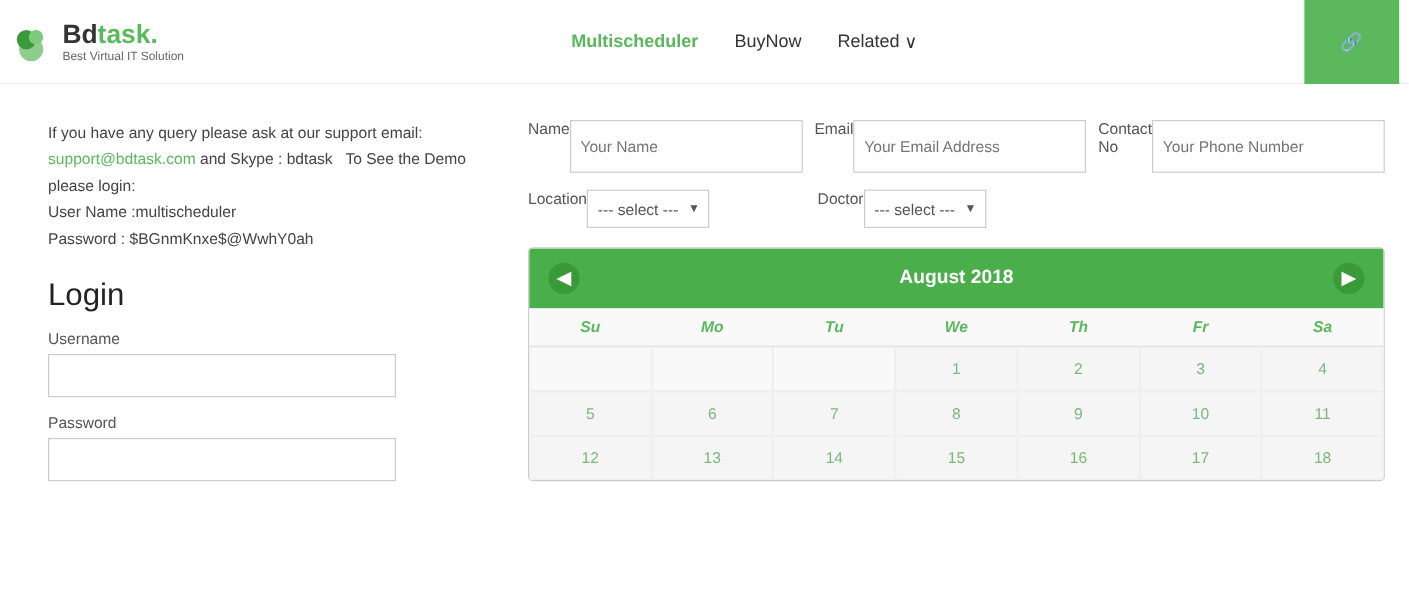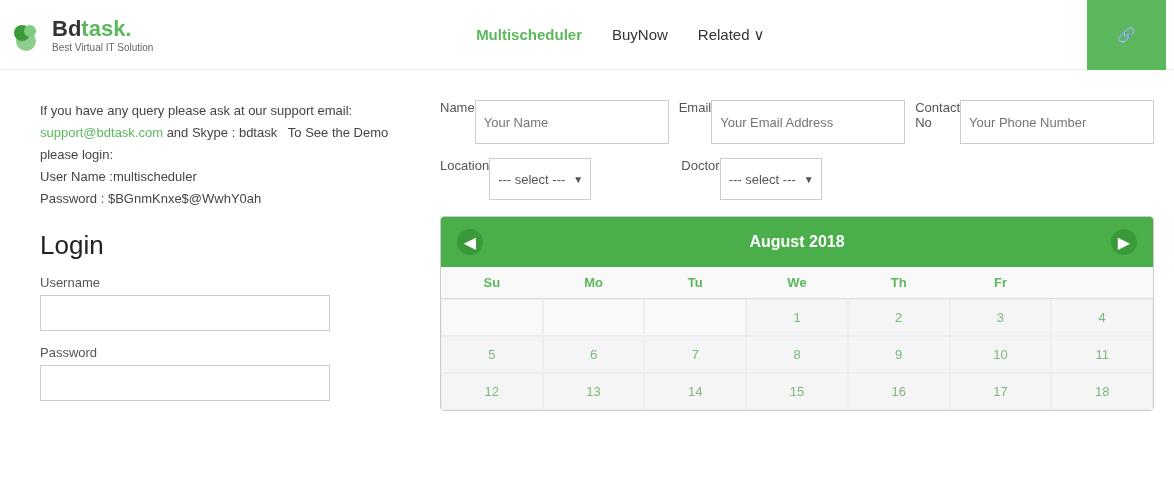--- a/index.html
+++ b/index.html
@@ -137,21 +137,21 @@
     }
     .field-group input {
       height: 44px;
       border: 1px solid #ccc;
       padding: 0 8px;
       font-size: 13px;
       color: #999;
       outline: none;
     }
     .field-group select {
-      height: 42px;
+      height: 32px;
       border: 1px solid #ccc;
       padding: 0 8px;
       font-size: 13px;
       color: #555;
       outline: none;
       background: #fff;
       appearance: none;
       -webkit-appearance: none;
       cursor: pointer;
     }
@@ -204,20 +204,21 @@
       display: flex;
       align-items: center;
       justify-content: center;
       cursor: pointer;
     }
     .cal-days-header {
       display: grid;
       grid-template-columns: repeat(7, 1fr);
       background: #f9f9f9;
       border-bottom: 1px solid #ddd;
+      font-style: italic;
     }
     .cal-day-label {
       text-align: center;
       padding: 8px 0;
       font-weight: bold;
       font-size: 13px;
       color: #5cb85c;
     }
     .cal-grid {
       display: grid;
@@ -335,20 +336,21 @@
         <span class="month-year">August 2018</span>
         <button class="cal-nav">▶</button>
       </div>
       <div class="cal-days-header">
         <div class="cal-day-label">Su</div>
         <div class="cal-day-label">Mo</div>
         <div class="cal-day-label">Tu</div>
         <div class="cal-day-label">We</div>
         <div class="cal-day-label">Th</div>
         <div class="cal-day-label">Fr</div>
+        <div class="cal-day-label">Sa</div>
       </div>
       <div class="cal-grid" id="cal-grid">
       <div class="cal-cell empty"></div>
           <div class="cal-cell empty"></div>
           <div class="cal-cell empty"></div>
           <div class="cal-cell">1</div>
           <div class="cal-cell">2</div>
           <div class="cal-cell">3</div>
           <div class="cal-cell">4</div>
           <div class="cal-cell">5</div>

